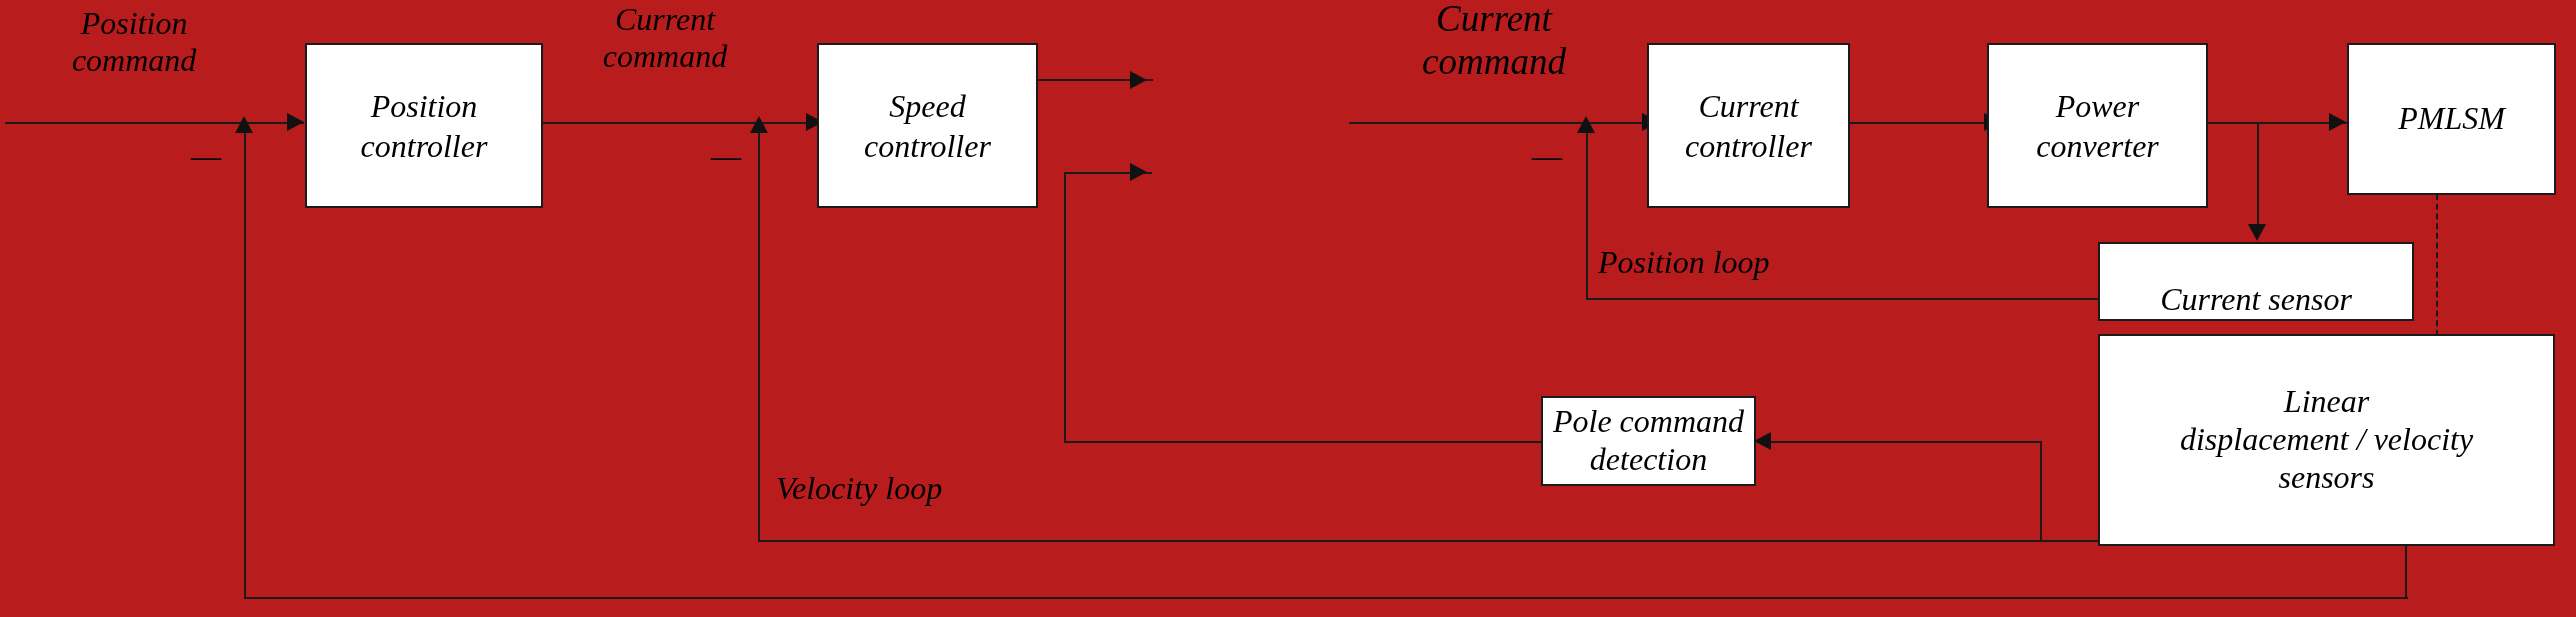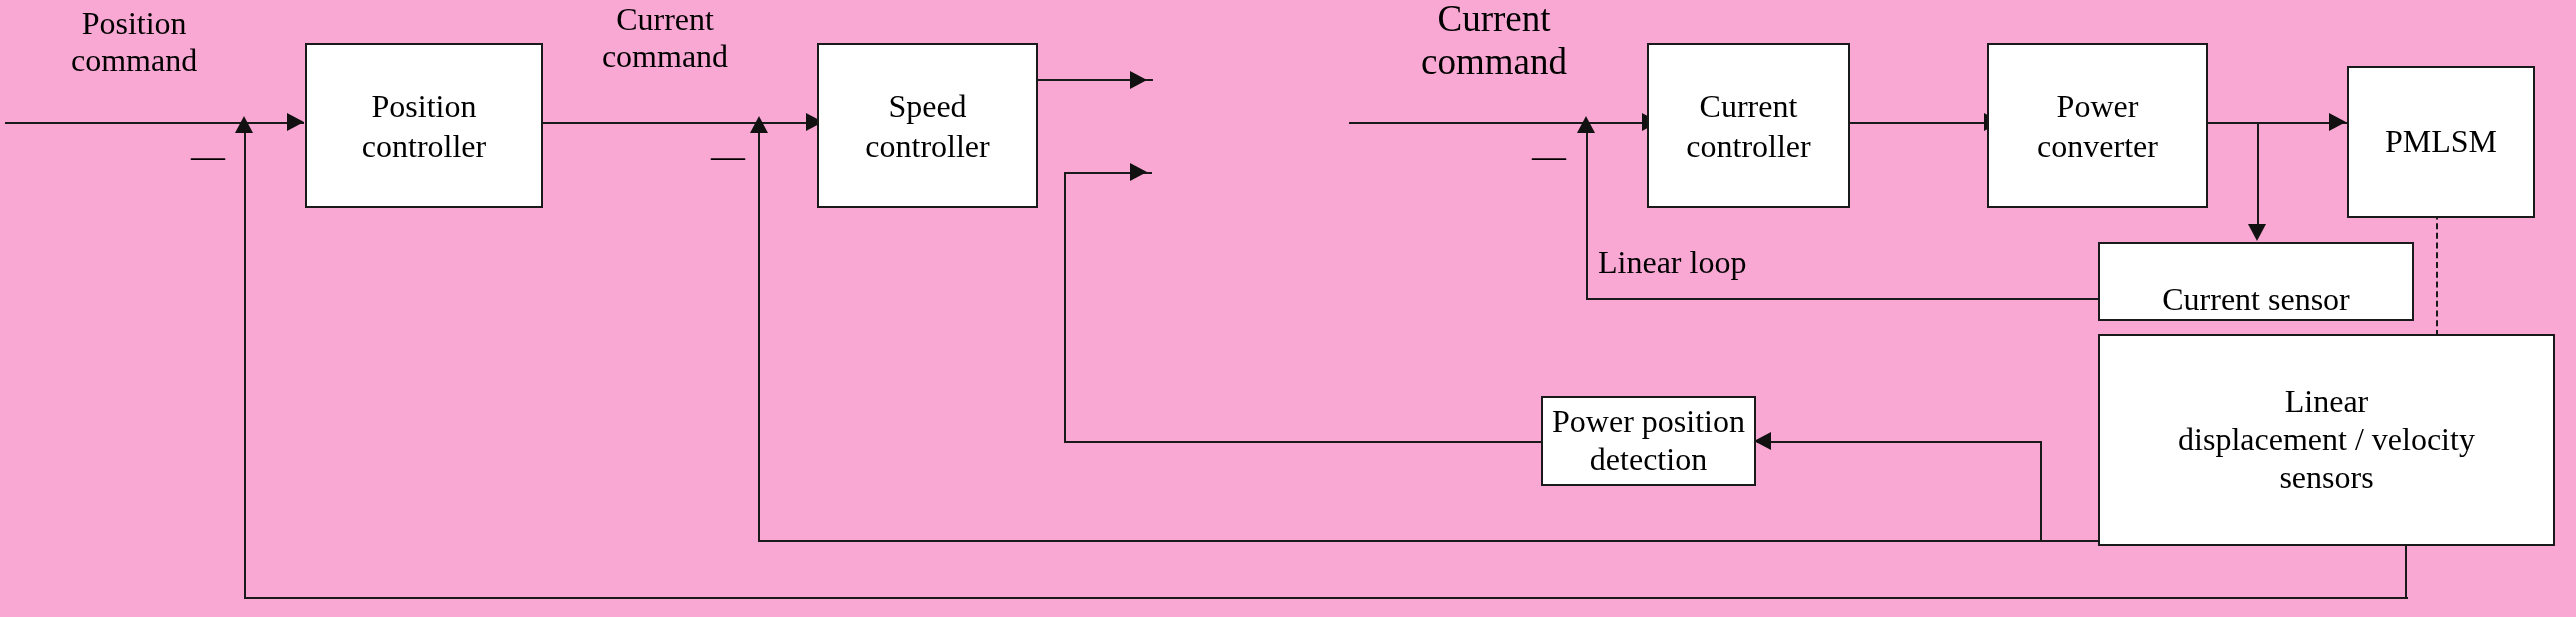--- a/index.html
+++ b/index.html
@@ -1,23 +1,24 @@
 <!DOCTYPE html>
 <html style="font-size:9.8px"><head>
 <meta charset="utf-8">
 <title>PMLSM Control Block Diagram</title>
 <style>
   html,body{margin:0;padding:0;background:#ffffff;}
   #stage{
     position:relative;
     width:2576px;height:617px;
-    background:#f9a8d4;
+    background:#b91c1c;
     font-family:"Liberation Serif","DejaVu Serif",serif;
     color:#000000;
     overflow:hidden;
+    font-style:italic;
   }
   
   .blk{
     position:absolute;
     box-sizing:border-box;
     border:2.4px solid #1a1a1a;
     background:#ffffff;
     display:flex;
     align-items:center;
     justify-content:center;
@@ -69,22 +70,23 @@
 
   <div class="lbl" style="left:6.1px;top:4.9px;width:256px;">Position
 command</div>
 
   <div class="lbl" style="left:537px;top:1.2px;width:256px;">Current
 command</div>
 
   <div class="lbl big" style="left:1305px;top:-2.4px;width:378px;">Current
 command</div>
 
-  <div class="lbl left" style="left:1598px;top:244px;width:317px;">Linear loop</div>
+  <div class="lbl left" style="left:1598px;top:244px;width:317px;">Position loop</div>
 
+  <div class="lbl left" style="left:776px;top:470px;width:317px;">Velocity loop</div>
 
 
   <div class="minus" style="left:191px;top:139px;">—</div>
   <div class="minus" style="left:711px;top:139px;">—</div>
   <div class="minus" style="left:1532px;top:139px;">—</div>
 
   <div class="h" style="left:4.9px;top:122px;width:299px;"></div>
   <div class="ar ar-r" style="left:287px;top:113px;"></div>
 
   <div class="h" style="left:542px;top:122px;width:282px;"></div>
@@ -146,32 +148,32 @@
   <div class="blk two-line" style="left:1647px;top:43px;width:203px;height:165px;">
     <span>Current
 controller</span>
   </div>
 
   <div class="blk two-line" style="left:1987px;top:43px;width:221px;height:165px;">
     <span>Power
 converter</span>
   </div>
 
-  <div class="blk" style="left:2347px;top:43px;width:188px;height:152px;margin-top:23px;">
+  <div class="blk" style="left:2347px;top:43px;width:209px;height:152px;">
     <span>PMLSM</span>
   </div>
 
   <div class="blk" style="left:2098px;top:242px;width:316px;height:79px;align-items:flex-end;">
     <span>Current sensor</span>
   </div>
 
   <div class="blk" style="left:2098px;top:334px;width:457px;height:212px;">
     <span>Linear
 displacement / velocity
 sensors</span>
   </div>
 
   <div class="blk" style="left:1541px;top:396px;width:215px;height:90px;">
-    <span>Power position detection</span>
+    <span>Pole command detection</span>
   </div>
 
 </div>
 
 
 </body></html>

